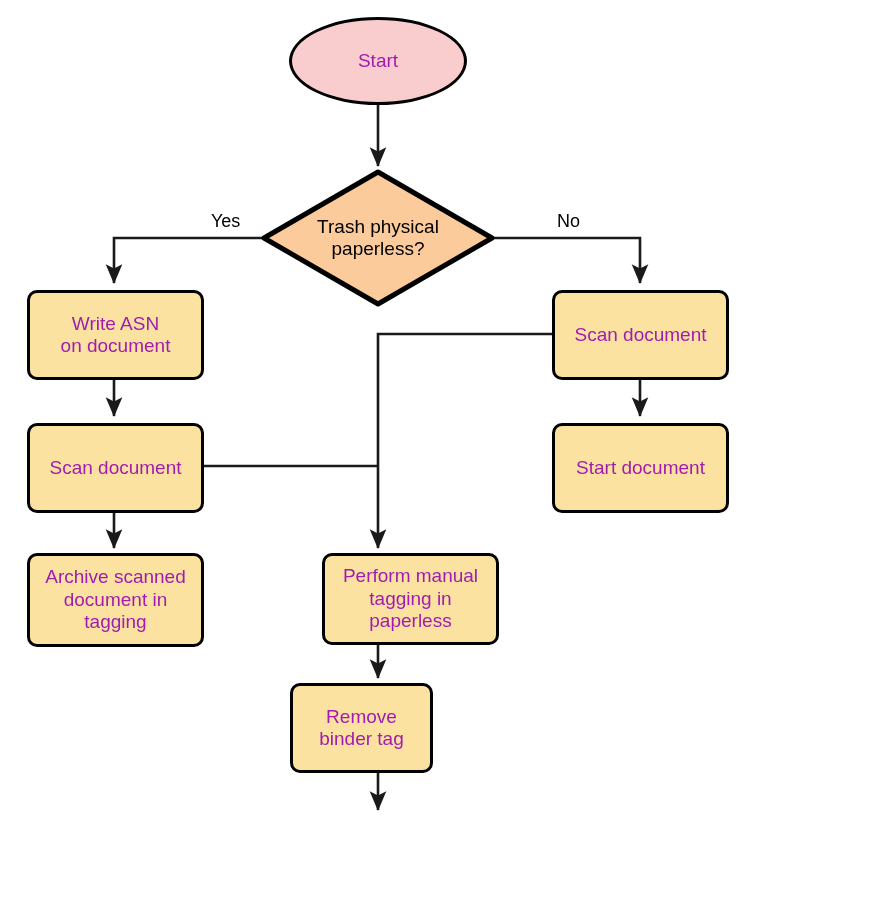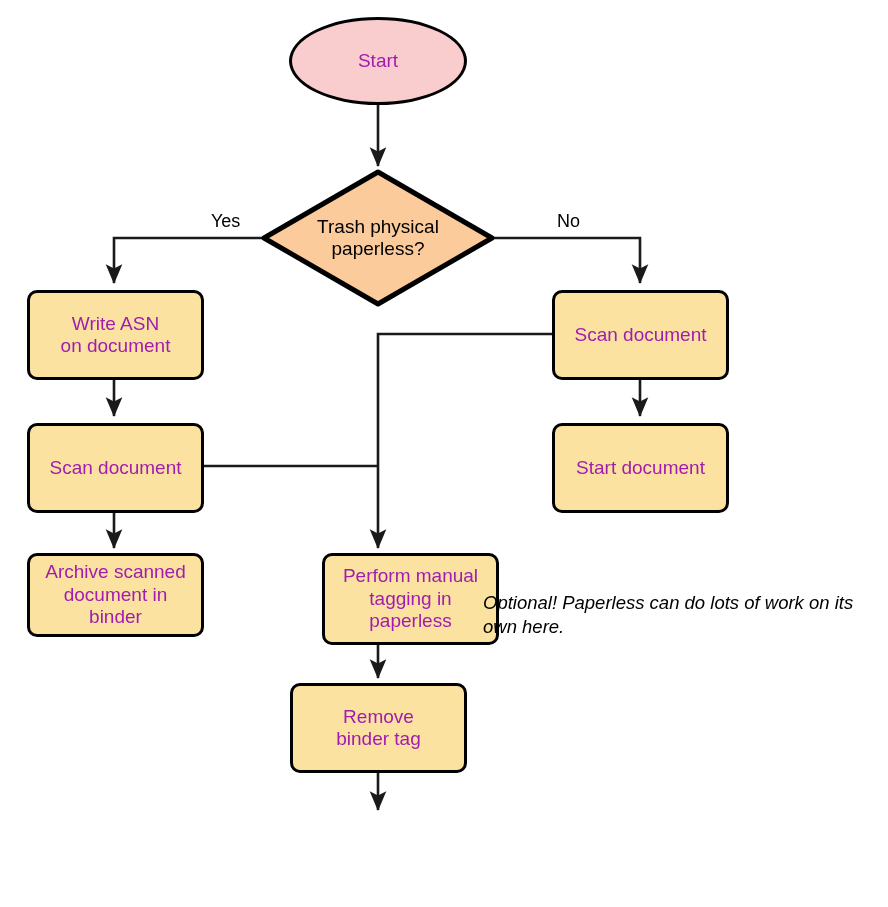--- a/index.html
+++ b/index.html
@@ -123,50 +123,46 @@
     <div>
       <span>Write ASN</span>
       <span>on document</span>
     </div>
   </div>
 
   <div class="node node-process" style="left:27px; top:423px; width:177px; height:90px;">
     <span>Scan document</span>
   </div>
 
-  <div class="node node-process" style="left:27px; top:553px; width:177px; height:84px;">
+  <div class="node node-process" style="left:27px; top:553px; width:177px; height:94px;">
     <div>
       <span>Archive scanned</span>
       <span>document in</span>
-      <span>binder</span>
+      <span>tagging</span>
     </div>
   </div>
 
   <div class="node node-process" style="left:552px; top:290px; width:177px; height:90px;">
     <span>Scan document</span>
   </div>
 
   <div class="node node-process" style="left:552px; top:423px; width:177px; height:90px;">
     <span>Start document</span>
   </div>
 
   <div class="node node-process" style="left:290px; top:553px; width:177px; height:92px;margin-left:32px;">
     <div>
       <span>Perform manual</span>
       <span>tagging in</span>
       <span>paperless</span>
     </div>
   </div>
 
-  <div class="node node-process" style="left:290px; top:683px; width:177px; height:90px;">
+  <div class="node node-process" style="left:290px; top:683px; width:143px; height:90px;">
     <div>
       <span>Remove</span>
       <span>binder tag</span>
     </div>
   </div>
 
 
-  <div class="note" style="left:483px; top:591px; width:400px;">
-    <span>Optional! Paperless can do lots of work on</span>
-    <span>its own here.</span>
-  </div>
 
 </div>
 
 </body></html>

